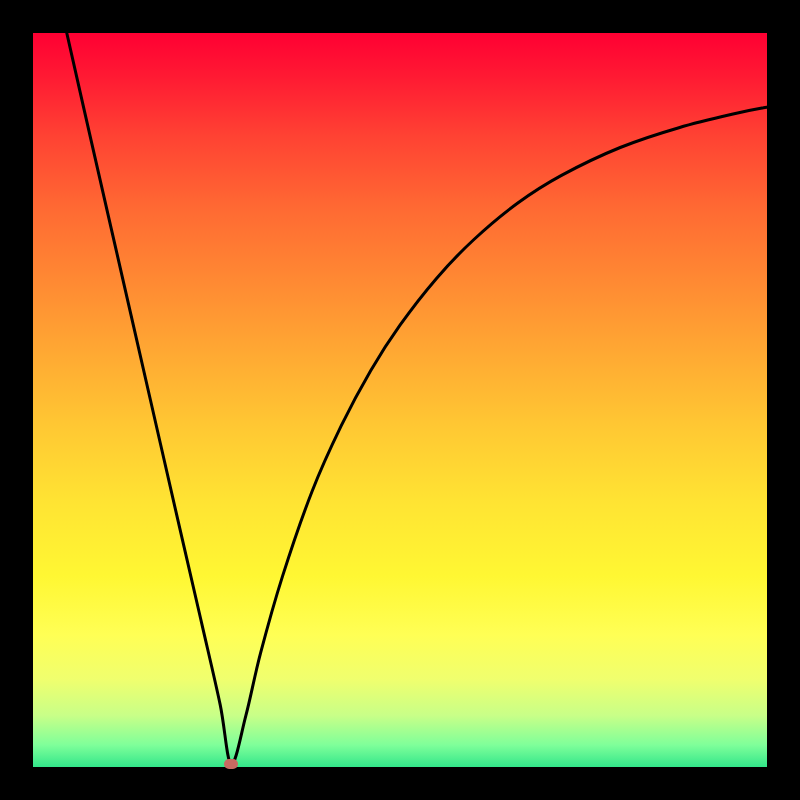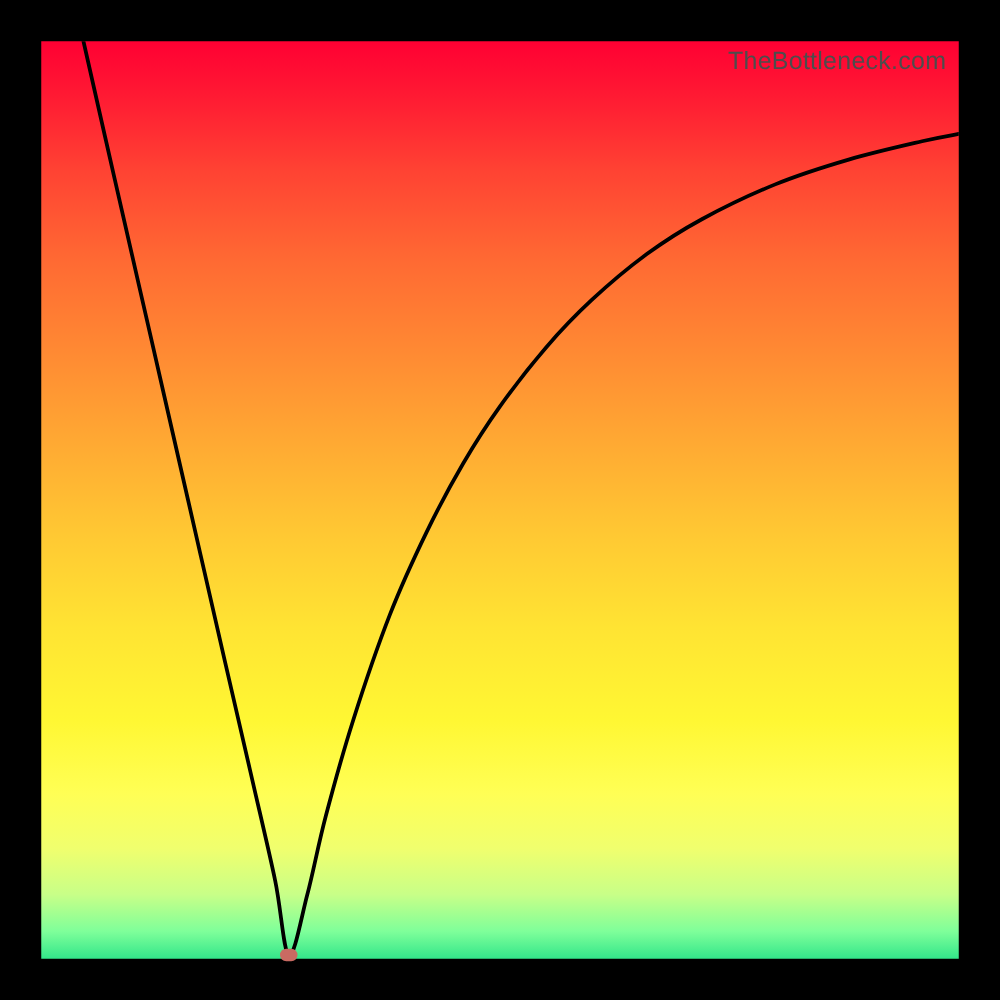--- a/index.html
+++ b/index.html
@@ -63,21 +63,20 @@
     height: 10px;
     background: #c96a62;
     border-radius: 5px;
   }
 </style>
 </head>
 <body>
 
 <div class="frame">
   <div class="plot">
-    <div class="watermark">TheBottleneck.com</div>
 
     <svg class="curve" viewBox="0 0 734 734" preserveAspectRatio="none">
       <path fill="none" stroke="#000" stroke-width="3" stroke-linejoin="round" stroke-linecap="round" d="M 33.764,0 C 37.92333333333333,18.350000000000005 49.66733333333333,70.3416666666667 58.72,110.10000000000002 C 67.77266666666667,149.85833333333335 78.29333333333334,195.7333333333333 88.08,238.54999999999995 C 97.86666666666666,281.3666666666666 107.65333333333334,324.18333333333334 117.44,367 C 127.22666666666666,409.81666666666666 138.23666666666668,458.1383333333333 146.8,495.45 C 155.36333333333334,532.7616666666667 162.09166666666667,561.51 168.82,590.87 C 175.54833333333332,620.23 182.27666666666667,648.2443333333333 187.17000000000002,671.61 C 192.06333333333336,694.9756666666667 193.89833333333334,729.2289999999999 198.18,731.064 C 202.46166666666667,732.899 207.96666666666664,701.0923333333333 212.85999999999999,682.62 C 217.75333333333333,664.1476666666667 221.42333333333332,643.4733333333334 227.54,620.23 C 233.65666666666667,596.9866666666667 240.9966666666667,570.0733333333333 249.56000000000003,543.16 C 258.1233333333334,516.2466666666667 269.1333333333334,483.8283333333333 278.92,458.75 C 288.70666666666665,433.6716666666667 298.49333333333334,412.875 308.28,392.69 C 318.0666666666666,372.505 327.8533333333333,354.39966666666663 337.64,337.64 C 347.4266666666667,320.88033333333334 355.99,307.546 367,292.132 C 378.01,276.718 391.4666666666667,259.3466666666667 403.70000000000005,245.15600000000006 C 415.9333333333334,230.9653333333334 426.9433333333333,219.46600000000007 440.4,206.98800000000006 C 453.8566666666666,194.51000000000005 469.76,181.05333333333334 484.44,170.288 C 499.12,159.52266666666668 511.35333333333335,151.6933333333334 528.48,142.39600000000007 C 545.6066666666667,133.09866666666673 567.6266666666668,122.45566666666657 587.2,114.5039999999999 C 606.7733333333333,106.55233333333324 626.3466666666666,100.43566666666668 645.92,94.68600000000004 C 665.4933333333333,88.9363333333334 689.96,83.43133333333343 704.64,80.00600000000009 C 719.3199999999999,76.58066666666674 729.1066666666667,75.1126666666667 734,74.13400000000001"></path>
     </svg>
 
     <div class="minpoint" style="left: 191.18px; top: 726.064px;"></div>
   </div>
 </div>
 
 </body></html>

